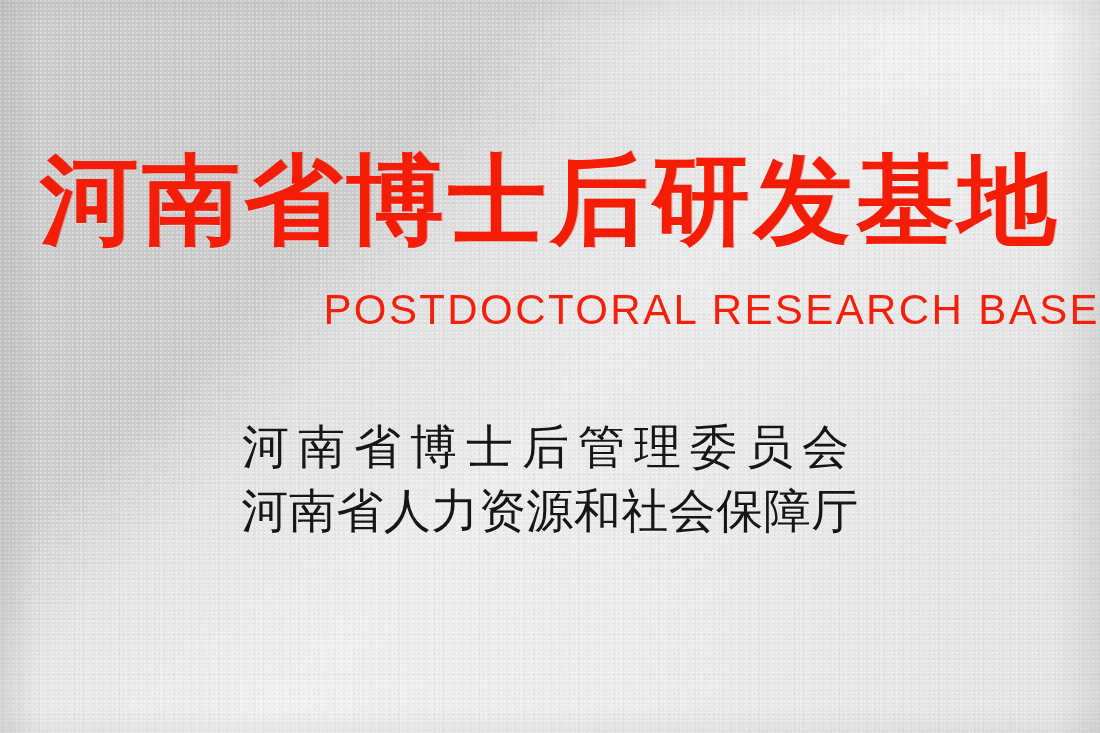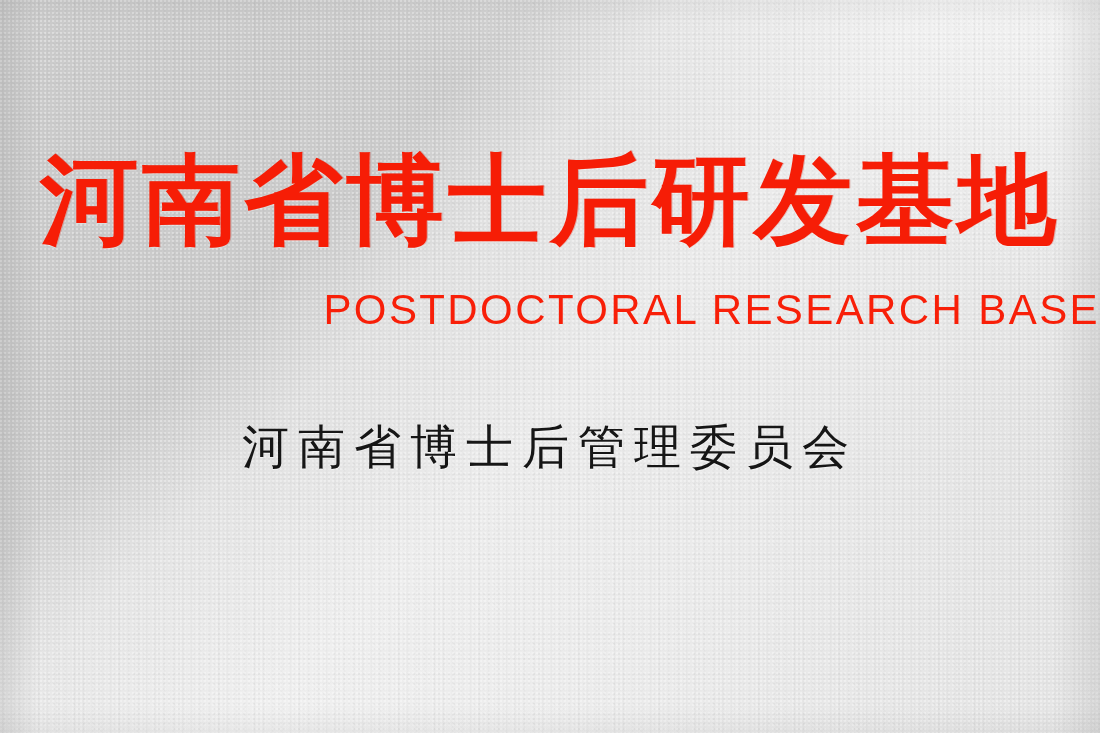--- a/index.html
+++ b/index.html
@@ -185,16 +185,17 @@
   <div class="bg-vignette"></div>
 
   <div class="content">
 
     <div class="title-cn">河南省博士后研发基地</div>
 
     <div class="title-en">POSTDOCTORAL RESEARCH BASE</div>
 
     <div class="issuer">
       <div class="issuer-line spaced">河南省博士后管理委员会</div>
+      <div class="issuer-line tight">河南省人力资源和社会保障厅</div>
     </div>
 
   </div>
 </div>
 
 </body></html>

